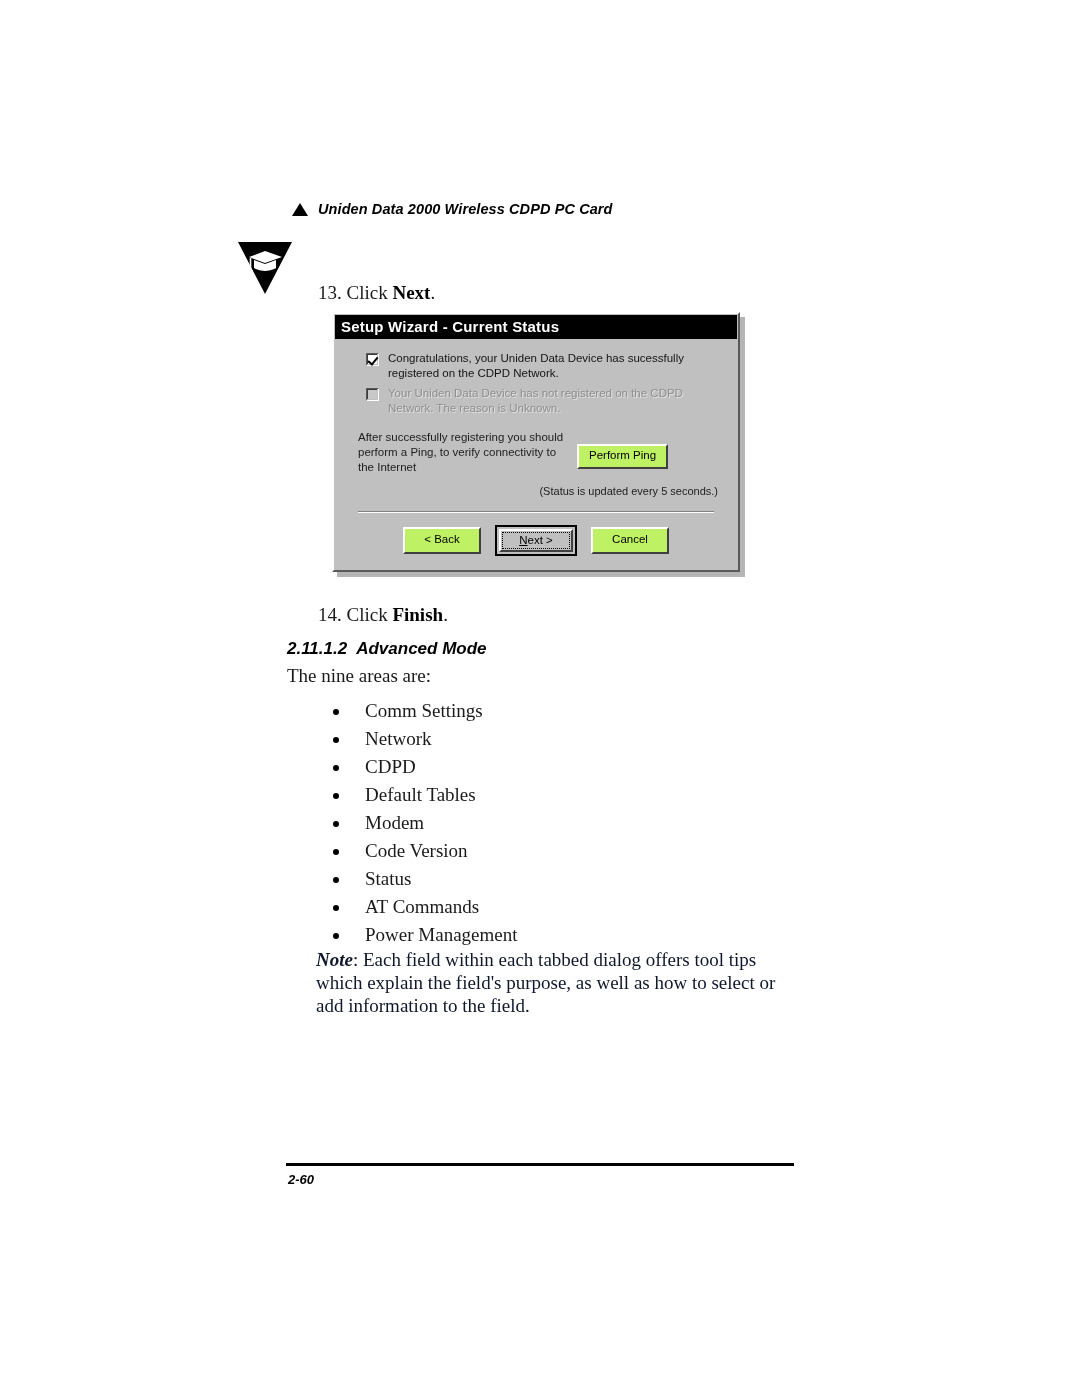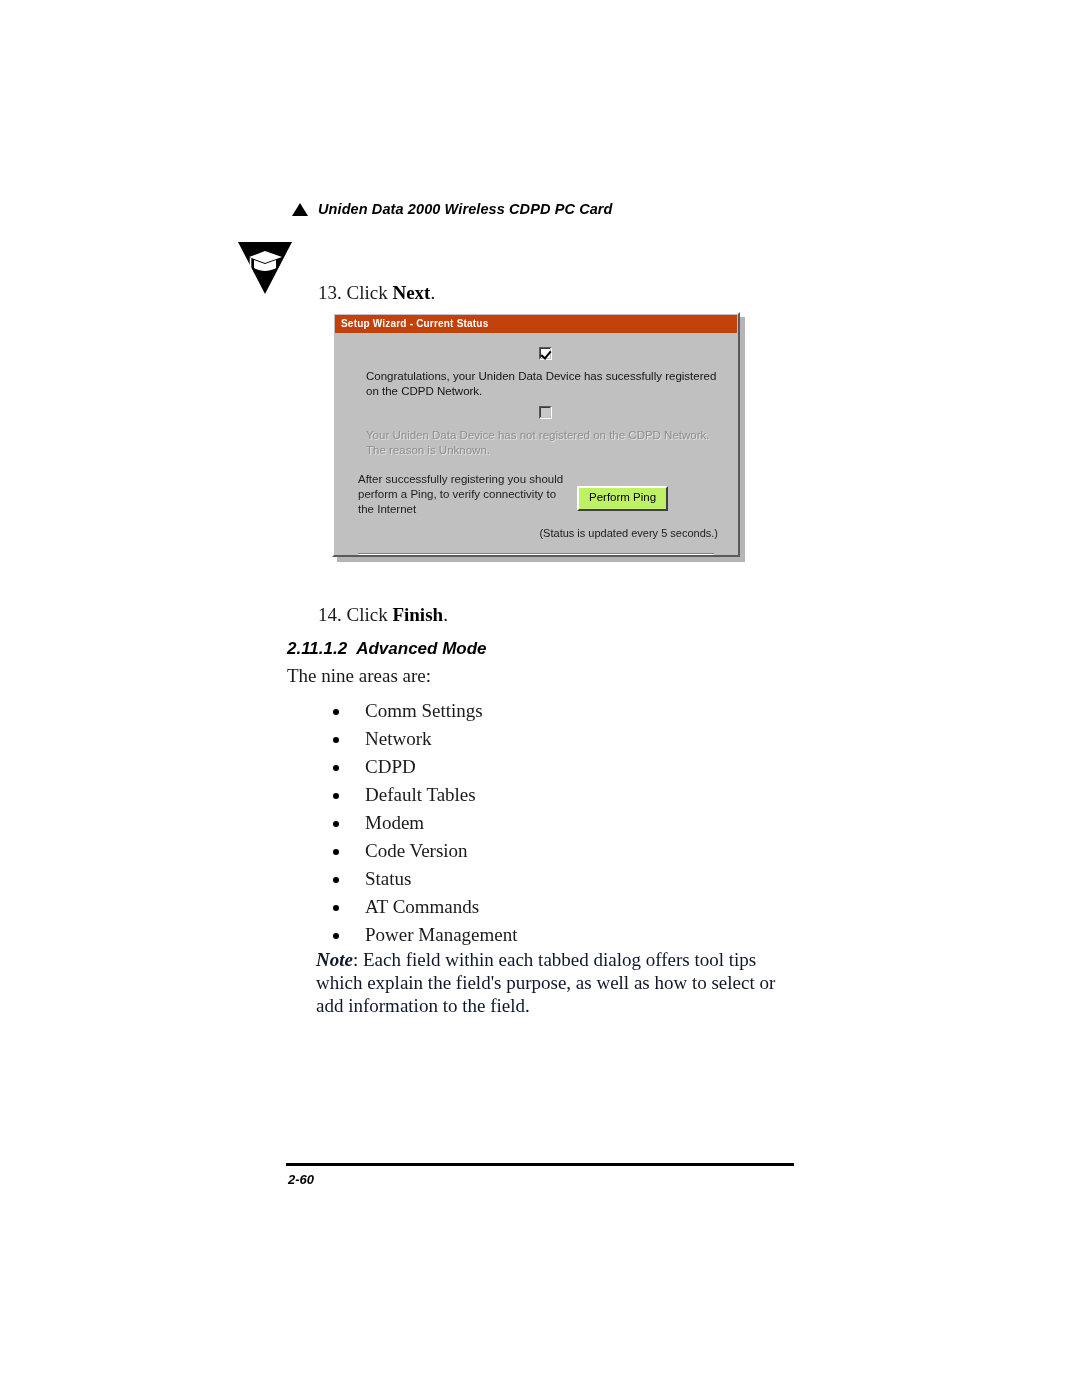--- a/index.html
+++ b/index.html
@@ -80,46 +80,45 @@
     background: #c0c0c0;
     border-top: 2px solid #ffffff;
     border-left: 2px solid #ffffff;
     border-right: 2px solid #5a5a5a;
     border-bottom: 2px solid #5a5a5a;
     box-shadow: 5px 5px 0 rgba(120,120,120,0.55);
     box-sizing: border-box;
     font-family: "Liberation Sans", sans-serif;
   }
   .dlg-titlebar {
-    background: #c2410c;
+    background: #000000;
     color: #ffffff;
-    font-size: 10px;
+    font-size: 15px;
     font-weight: bold;
     padding: 3px 6px 4px 6px;
     letter-spacing: 0.2px;
     margin: 1px 1px 0 1px;
   }
   .dlg-body {
     padding: 12px 14px 0 14px;
   }
   .dlg-intro {
     font-size: 11.5px;
     line-height: 1.33;
     color: #1c1c1c;
     text-indent: 14px;
     margin: 0 0 16px 0;
   }
 
   
   .cbrow {
     display: flex;
-    align-items: center;
+    align-items: flex-start;
     gap: 9px;
     margin: 0 0 6px 18px;
-    flex-direction: column;
   }
   .cbox {
     width: 13px;
     height: 13px;
     flex: 0 0 13px;
     background: #ffffff;
     border-top: 1px solid #5a5a5a;
     border-left: 1px solid #5a5a5a;
     border-right: 1px solid #ffffff;
     border-bottom: 1px solid #ffffff;
@@ -367,20 +366,31 @@
       <div class="ping-wrap">
         <div class="ping-text">After successfully registering you should perform a Ping, to verify connectivity to the Internet</div>
         <button class="btn btn-ping">Perform Ping</button>
       </div>
 
       <div class="status-note">(Status is updated every 5 seconds.)</div>
 
       <div class="dlg-sep"></div>
     </div>
 
+    <div class="dlg-footer">
+      <button class="btn btn-nav">&lt; Back</button>
+
+      <div class="btn-default">
+        <div class="inner">
+          <div class="focus"><span class="underl">N</span><span>ext &gt;</span></div>
+        </div>
+      </div>
+
+      <button class="btn btn-nav">Cancel</button>
+    </div>
   </div>
 
   <div class="step step-14">
     <span>14. Click </span><b>Finish</b><span>.</span>
   </div>
 
   <div class="sec-head">
     <span class="num">2.11.1.2</span><span>Advanced Mode</span>
   </div>
 

